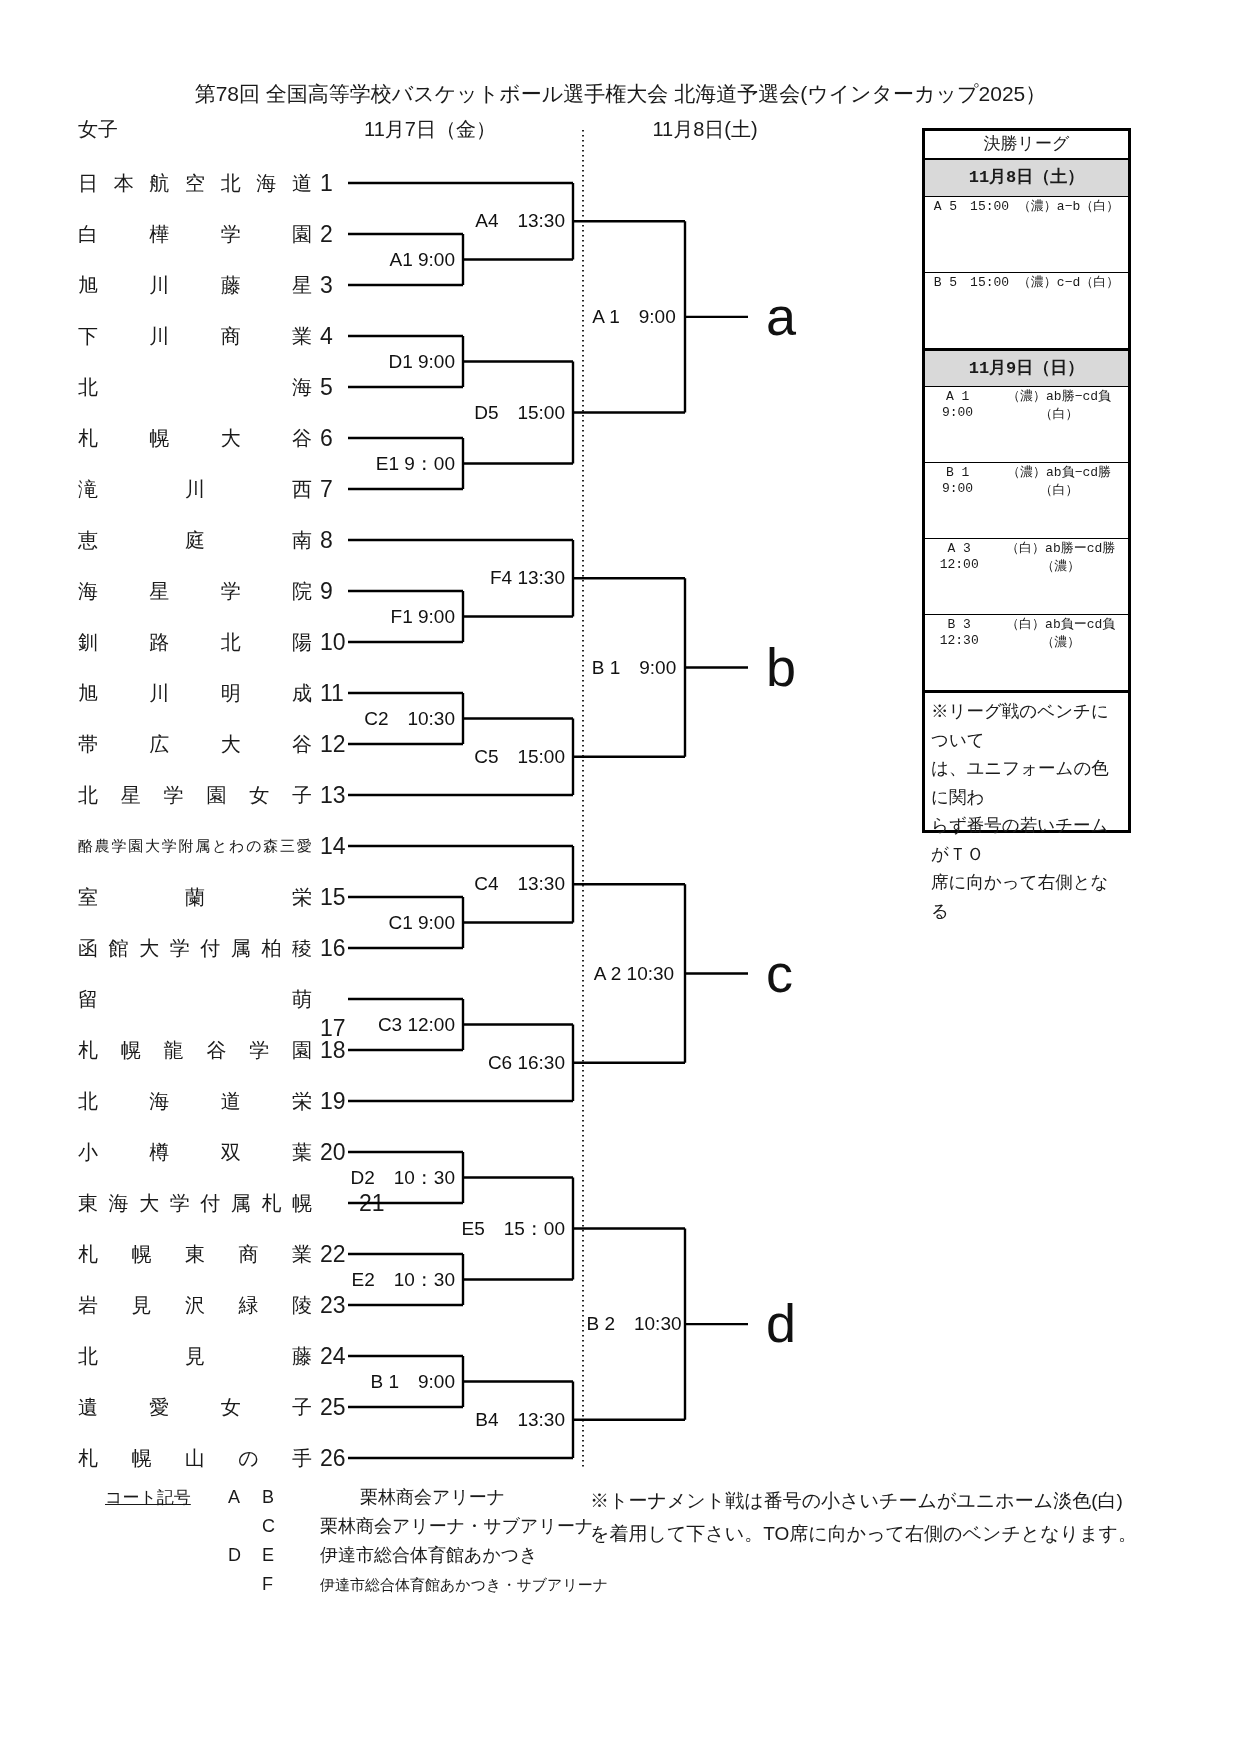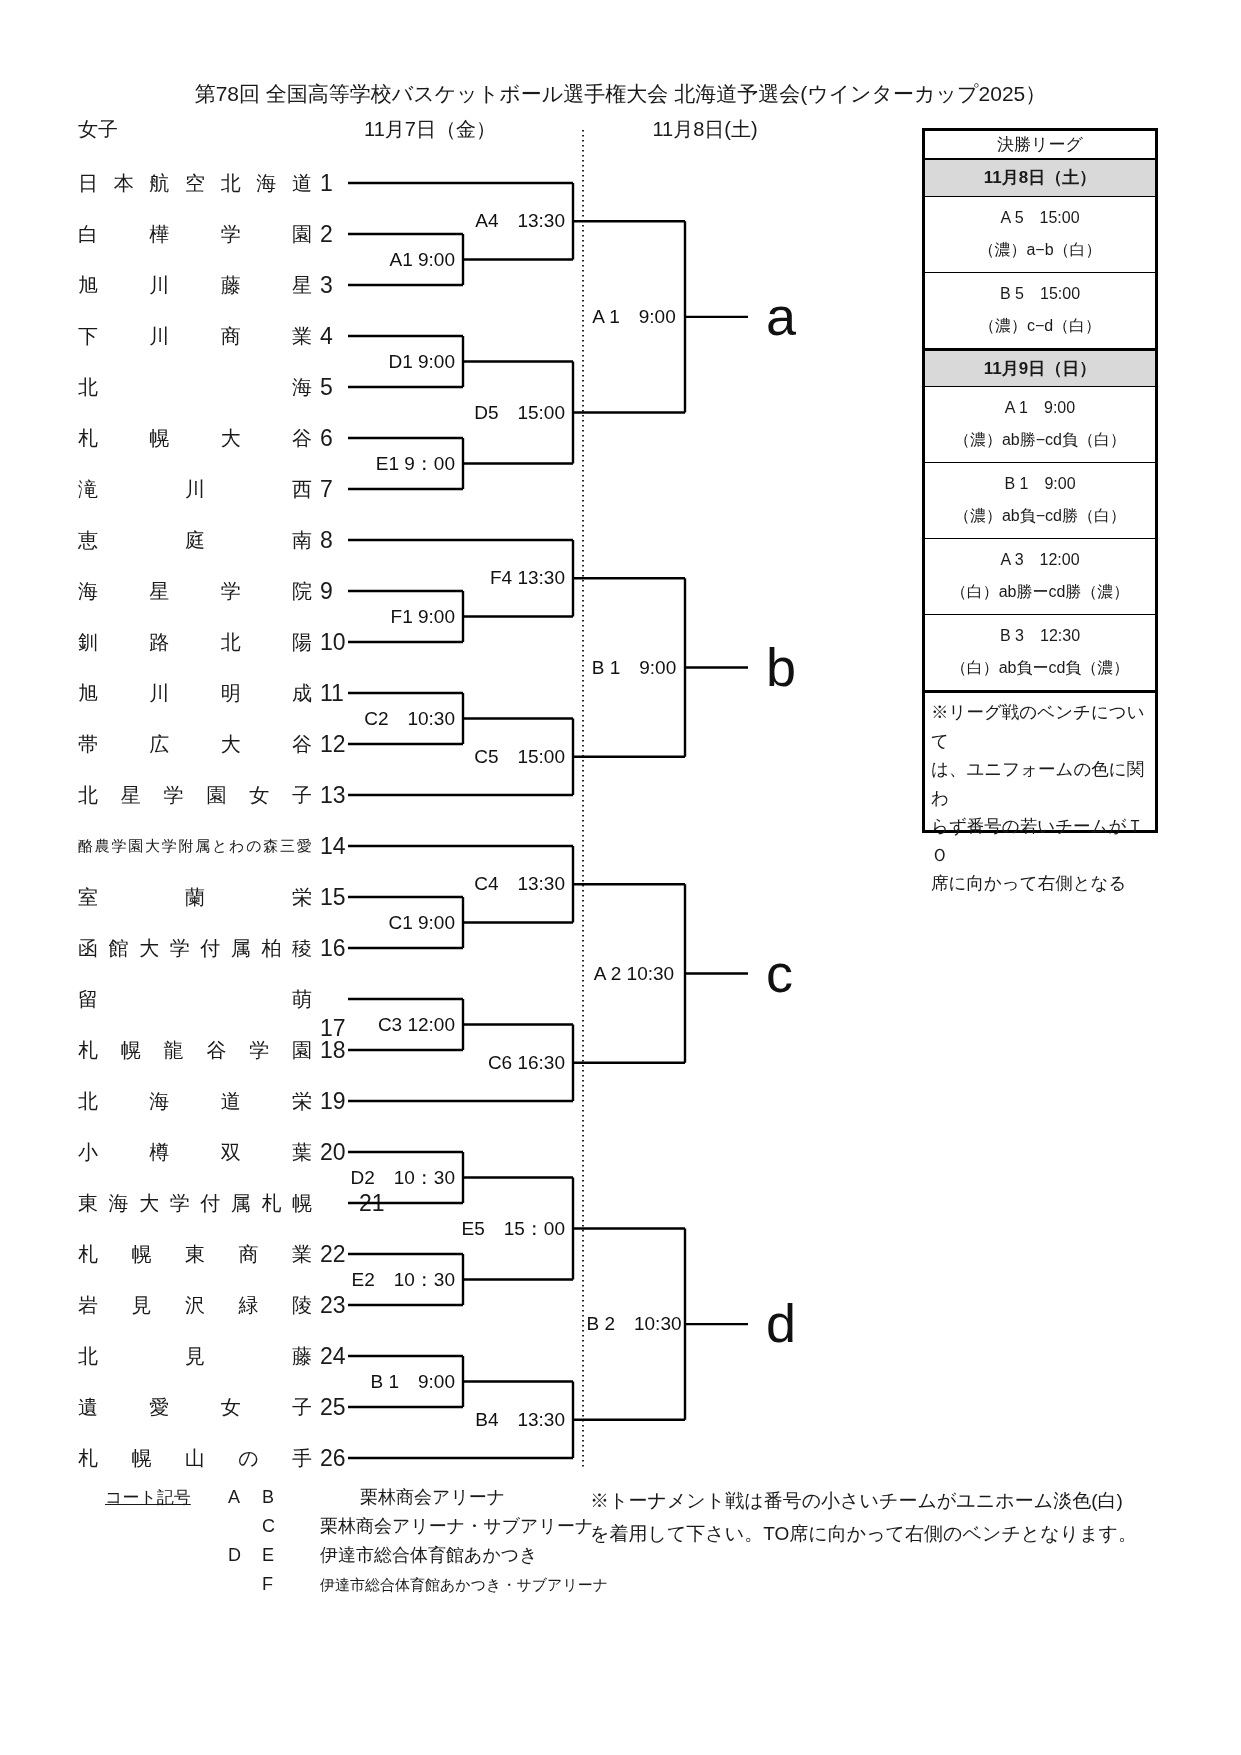--- a/index.html
+++ b/index.html
@@ -10,29 +10,29 @@
   .hdr{position:absolute;top:117px;height:24px;line-height:24px;font-size:20px;}
   .hdr-gender{left:78px;}
   .hdr-date-left{left:340px;width:180px;text-align:center;}
   .hdr-date-right{left:625px;width:160px;text-align:center;}
   .team-name{position:absolute;left:78px;width:234px;height:26px;
              display:flex;justify-content:space-between;align-items:center;font-size:20px;}
   .team-name.long{font-size:15px;}
   .team-no{position:absolute;left:320px;width:30px;height:26px;line-height:26px;font-size:23px;}
   svg.bracket{position:absolute;left:0;top:0;}
   svg text{font-family:"Liberation Sans", sans-serif;fill:#111;}
-  .league{position:absolute;left:922px;top:128px;width:236px;height:705px;
-          border:3px solid #000;box-sizing:border-box;background:#fff;}
+  .league{position:absolute;left:922px;top:128px;width:209px;height:705px;
+          border:3px solid #000;box-sizing:border-box;background:#fff;font-family:Liberation Mono, monospace;}
   .lg-row{box-sizing:border-box;width:100%;text-align:center;}
   .lg-title{height:27px;line-height:27px;font-size:17px;}
   .lg-date{height:38px;line-height:36px;font-size:17px;font-weight:bold;background:#d9d9d9;
            border-top:2px solid #000;}
   .lg-date.thick{border-top:3px solid #000;}
-  .lg-game{height:76px;border-top:1px solid #000;display:flex;flex-direction:column;
-           justify-content:space-evenly;font-size:16px;align-items:center;}
+  .lg-game{height:76px;border-top:1px solid #000;display:flex;flex-direction:row;
+           justify-content:space-evenly;font-size:13px;}
   .lg-note{border-top:3px solid #000;text-align:left;padding:5px 4px 0 6px;font-size:17.5px;
            line-height:28.5px;white-space:pre-line;}
   .legend-title{position:absolute;left:105px;font-size:17px;height:29px;line-height:29px;}
   .legend-c1{position:absolute;left:228px;font-size:18px;height:29px;line-height:29px;}
   .legend-c2{position:absolute;left:262px;font-size:18px;height:29px;line-height:29px;}
   .legend-venue{position:absolute;left:320px;font-size:18px;height:29px;line-height:29px;white-space:nowrap;}
   .legend-venue.small{font-size:15px;}
   .tnote{position:absolute;left:590px;top:1484px;width:650px;font-size:19px;line-height:33px;
          white-space:pre-line;}
 </style>

